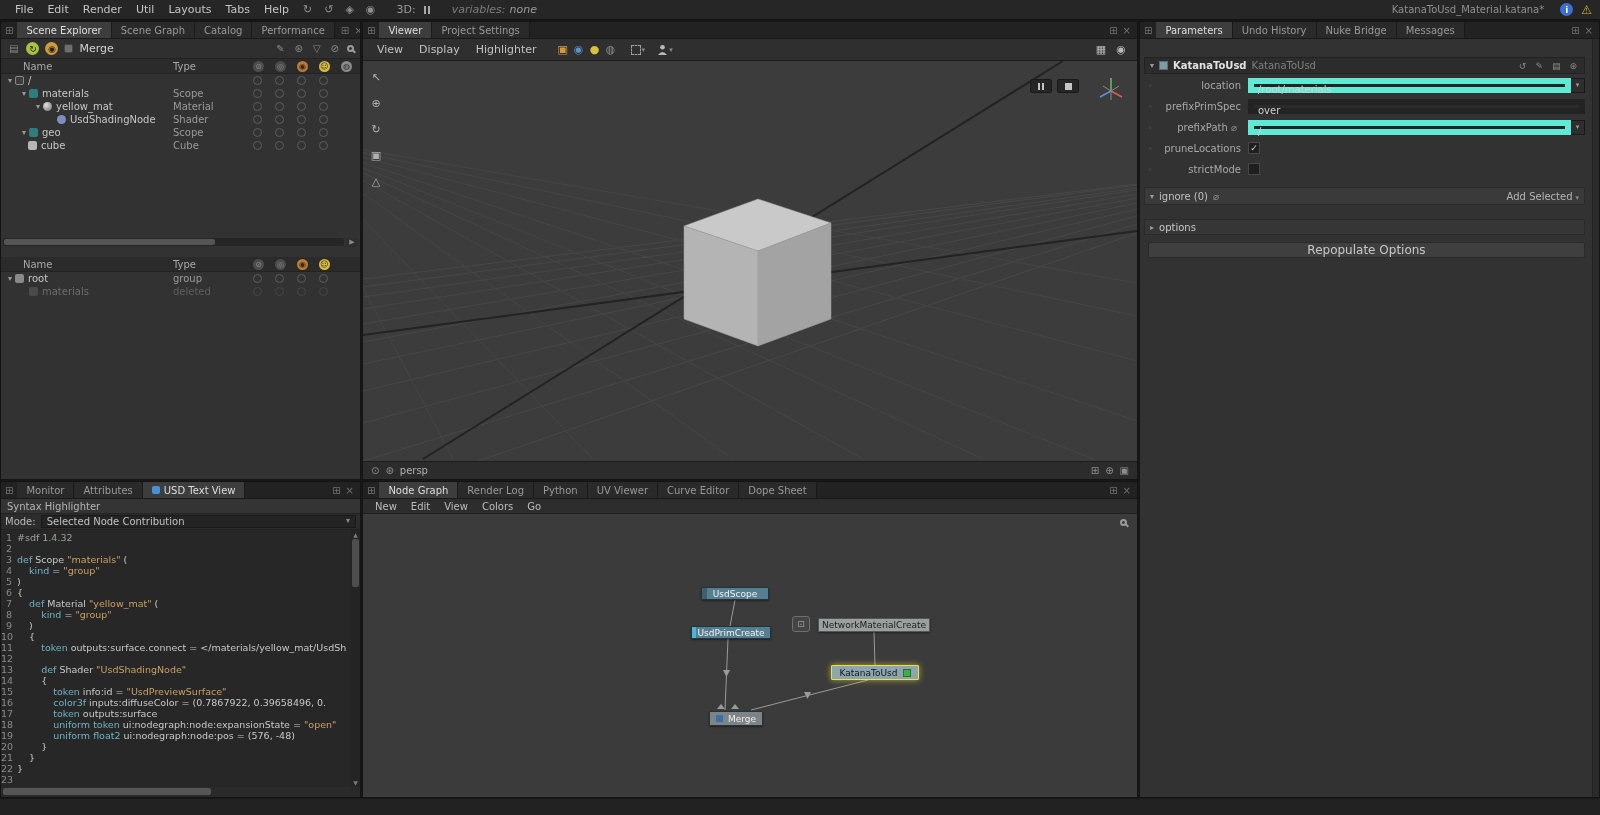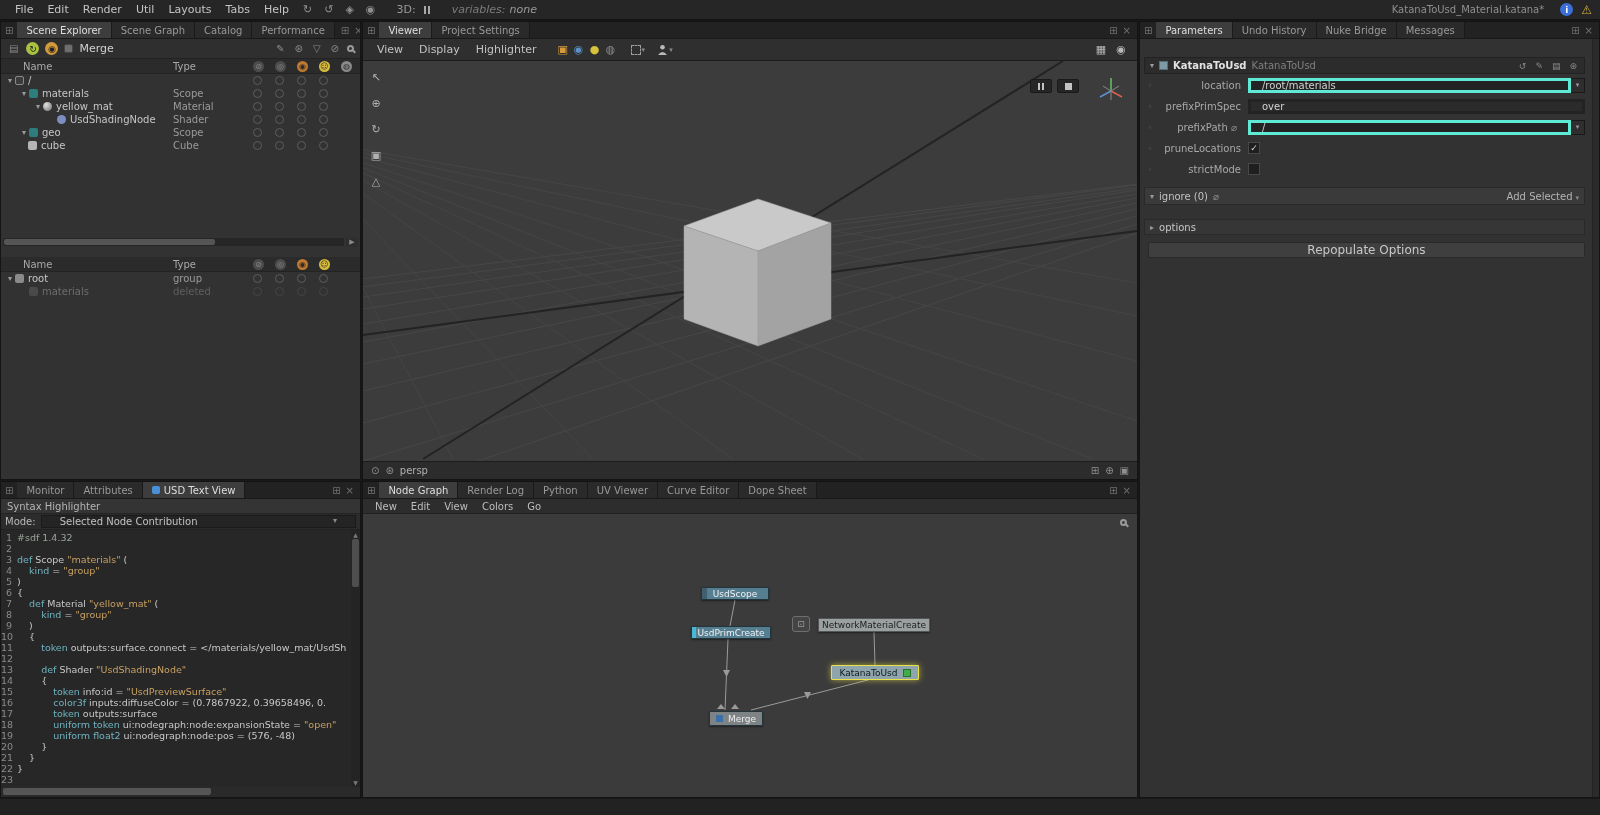--- a/index.html
+++ b/index.html
@@ -68,21 +68,21 @@
 .se-spacer{height:85px}
 .se-hscroll{height:10px;display:flex;align-items:center;padding:0 2px;gap:2px;flex:0 0 10px}
 .se-hscroll .track{flex:1;height:8px;background:#262626;border-radius:2px;position:relative}
 .se-hscroll .handle{position:absolute;left:1px;top:1px;height:6px;width:62%;background:#555;border-radius:2px}
 .scroll-arrow{width:12px;height:9px;background:#2e2e2e;color:#8a8a8a;font-size:7px;display:inline-flex;align-items:center;justify-content:center}
 .se-gap{height:10px}
 
 #panel-usd{left:0;top:481px;width:361px;height:317px}
 .usd-header{height:15px;background:#343434;border-bottom:1px solid #242424;display:flex;align-items:center;padding:0 6px;color:#b4b4b4;font-size:10px;flex:0 0 15px}
 .usd-mode-row{height:16px;background:#2c2c2c;display:flex;align-items:center;padding:0 4px;gap:5px;border-bottom:1px solid #222;font-size:10px;flex:0 0 16px}
-.mode-select{flex:1;height:13px;background:#242424;border:1px solid #1a1a1a;display:flex;align-items:flex-start;padding:0 18px;color:#c0c0c0}
+.mode-select{flex:1;height:13px;background:#242424;border:1px solid #1a1a1a;display:flex;align-items:flex-start;padding:0 5px;color:#c0c0c0}
 .mode-select .dd{margin-left:auto;color:#8a8a8a;font-size:8px}
 .code-wrap{flex:1;display:flex;background:#272727;overflow:hidden}
 .code{flex:1;padding-top:2px;overflow:hidden;font-family:"DejaVu Sans Mono","Liberation Mono",monospace}
 .code-line{height:11px;line-height:11px;font-size:9.5px;display:flex;white-space:pre}
 .ln{width:16px;text-align:right;color:#8a8a8a;padding-right:5px;flex:0 0 16px}
 .code-text{color:#c8c8c8;white-space:pre}
 .code-text .kw{color:#6fb3c0}
 .code-text .str{color:#c8a062}
 .code-text .cmt{color:#9aa49a}
 .vscroll{width:9px;background:#242424;display:flex;flex-direction:column;align-items:center;font-size:6px;color:#7a7a7a;padding:1px 0}
@@ -128,21 +128,21 @@
 .pm-nodehead{height:17px;background:#2c2c2c;border:1px solid #222;display:flex;align-items:center;gap:5px;padding:0 5px;margin-right:10px;font-size:10px}
 .pm-nodehead b{color:#e2e2e2}
 .pm-nodehead .ntype{color:#7f7f7f}
 .pm-nodehead .caret{color:#9a9a9a;font-size:8px}
 .pm-nodehead .chip{width:9px;height:9px;background:#7e9aa5;border:1px solid #55707a}
 .pm-head-ic{color:#8a8a8a;font-size:9px;padding:0 2px}
 .pm-row{height:20px;display:flex;align-items:center;margin:1px 10px 1px 0;font-size:10px}
 .gdot{width:12px;text-align:center;color:#6f6f6f;font-size:8px;flex:0 0 12px}
 .plabel{width:92px;text-align:right;color:#a8a8a8;padding-right:7px;flex:0 0 92px;white-space:nowrap}
 .pnull{color:#8a8a8a;margin-right:4px}
-.pfield{flex:1;height:15px;background:#232323;border:3px solid #5eead4;display:flex;align-items:center;padding:0 11px;color:#d2d2d2}
+.pfield{flex:1;height:15px;background:#232323;border:6px solid #5eead4;display:flex;padding:0 4px;color:#d2d2d2}
 .pdd{width:14px;height:15px;background:#2e2e2e;border:1px solid #191919;border-left:none;color:#9a9a9a;font-size:7px;display:flex;align-items:center;justify-content:center}
 .checkbox{width:12px;height:12px;background:#1f1f1f;border:1px solid #484848;display:flex;align-items:center;justify-content:center;color:#d8d8d8;font-size:9px}
 .checkbox.checked::after{content:"✓"}
 .pm-group-row{height:18px;background:#3a3a3a;border:1px solid #2a2a2a;display:flex;align-items:center;gap:5px;margin:8px 10px 0 0;padding:0 5px;font-size:10px;color:#c2c2c2}
 .pm-group-row .caret{font-size:8px;color:#9a9a9a}
 .addloc{margin-left:auto;color:#b4b4b4}
 .addloc .dd{font-size:7px;color:#8a8a8a;margin-left:3px}
 .pm-options-row{height:16px;display:flex;align-items:center;gap:5px;margin:14px 10px 0 0;padding:0 5px;font-size:10px;color:#c8c8c8;background:#363636;border:1px solid #2a2a2a}
 .pm-repopulate{display:block;width:calc(100% - 14px);margin:7px 10px 0 4px;height:16px;background:#3f3f3f;border:1px solid #2a2a2a;border-radius:2px;color:#c8c8c8;font-size:12px;cursor:default}
 #bottom-strip{position:absolute;left:0;top:799px;width:1600px;height:16px;background:#222}

